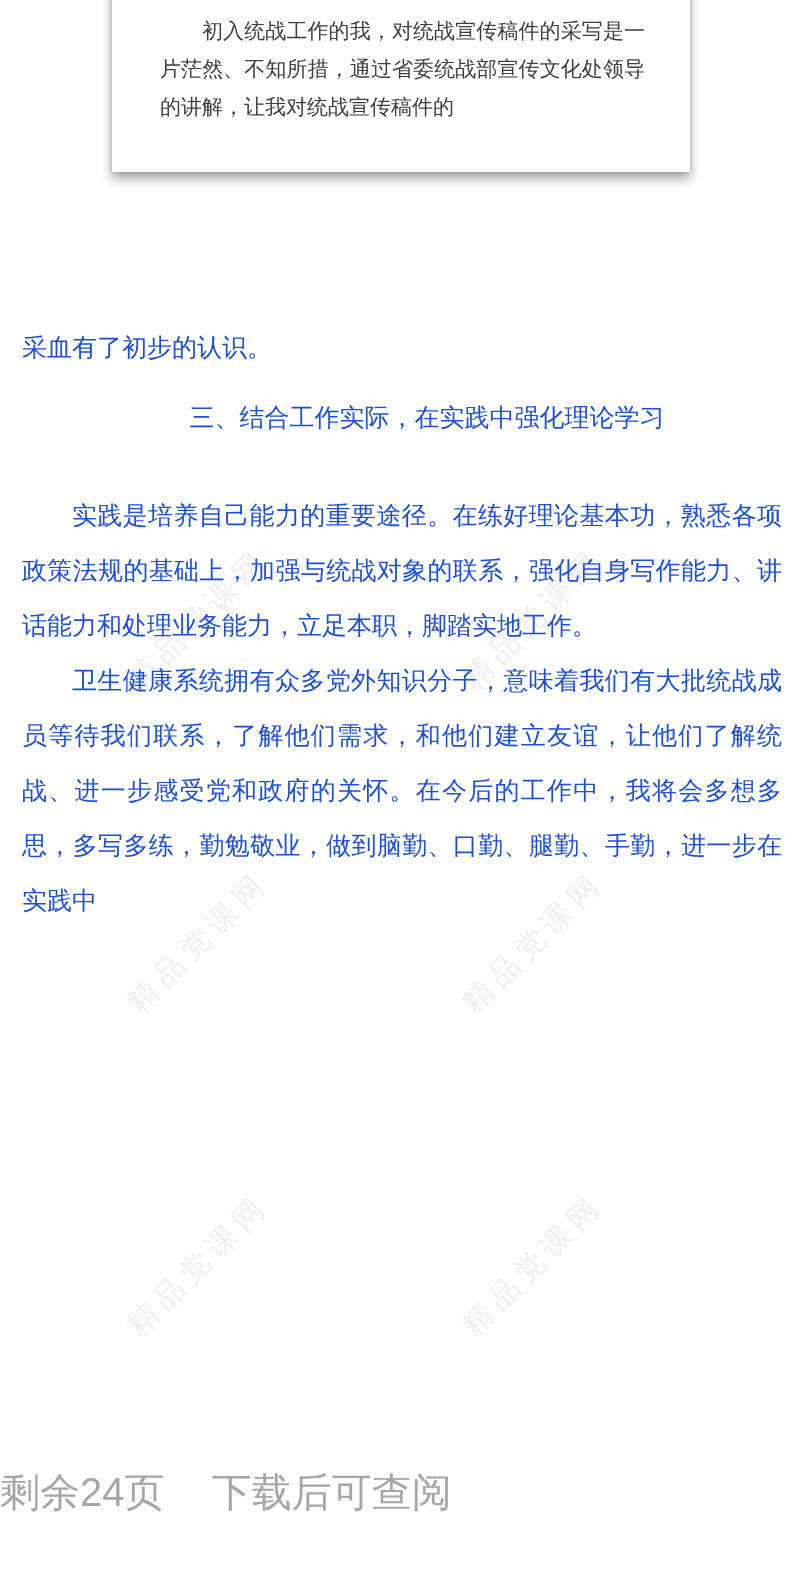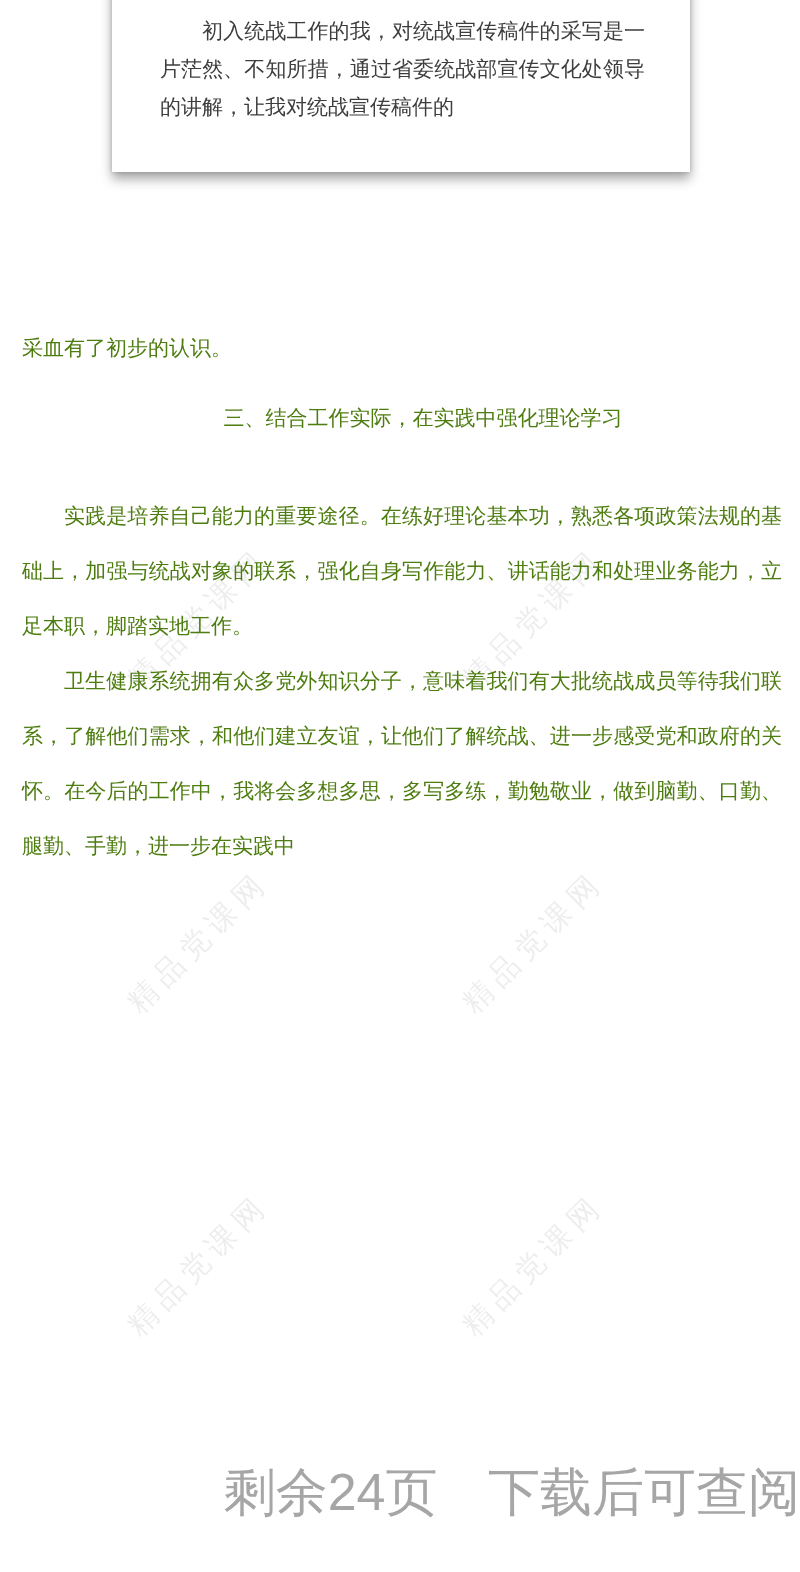--- a/index.html
+++ b/index.html
@@ -41,35 +41,35 @@
     color: #3d3d3d;
     text-align: justify;
     text-indent: 2em;
   }
 
   
   .doc {
     position: absolute;
     left: 22px; top: 320px;
     width: 760px;
-    font-size: 21px;
+    font-size: 25px;
     line-height: 55px;
-    color: #4d7c0f;
+    color: #1d4ed8;
   }
   .doc p { margin: 0; text-align: justify; }
   .doc p.indent { text-indent: 2em; }
   .doc p.heading { margin: 15px 0 43px 0; text-align: center; }
 
   
   .footer {
     position: absolute;
     left: 0; top: 1466px;
     width: 100%;
-    text-align: right;
-    font-size: 52px;
+    text-align: left;
+    font-size: 40px;
     line-height: 52px;
     color: #a6a6a6;
     cursor: pointer;
   }
   .footer span + span { margin-left: 36px; }
 </style>
 </head>
 <body>
 
 <div class="page">

